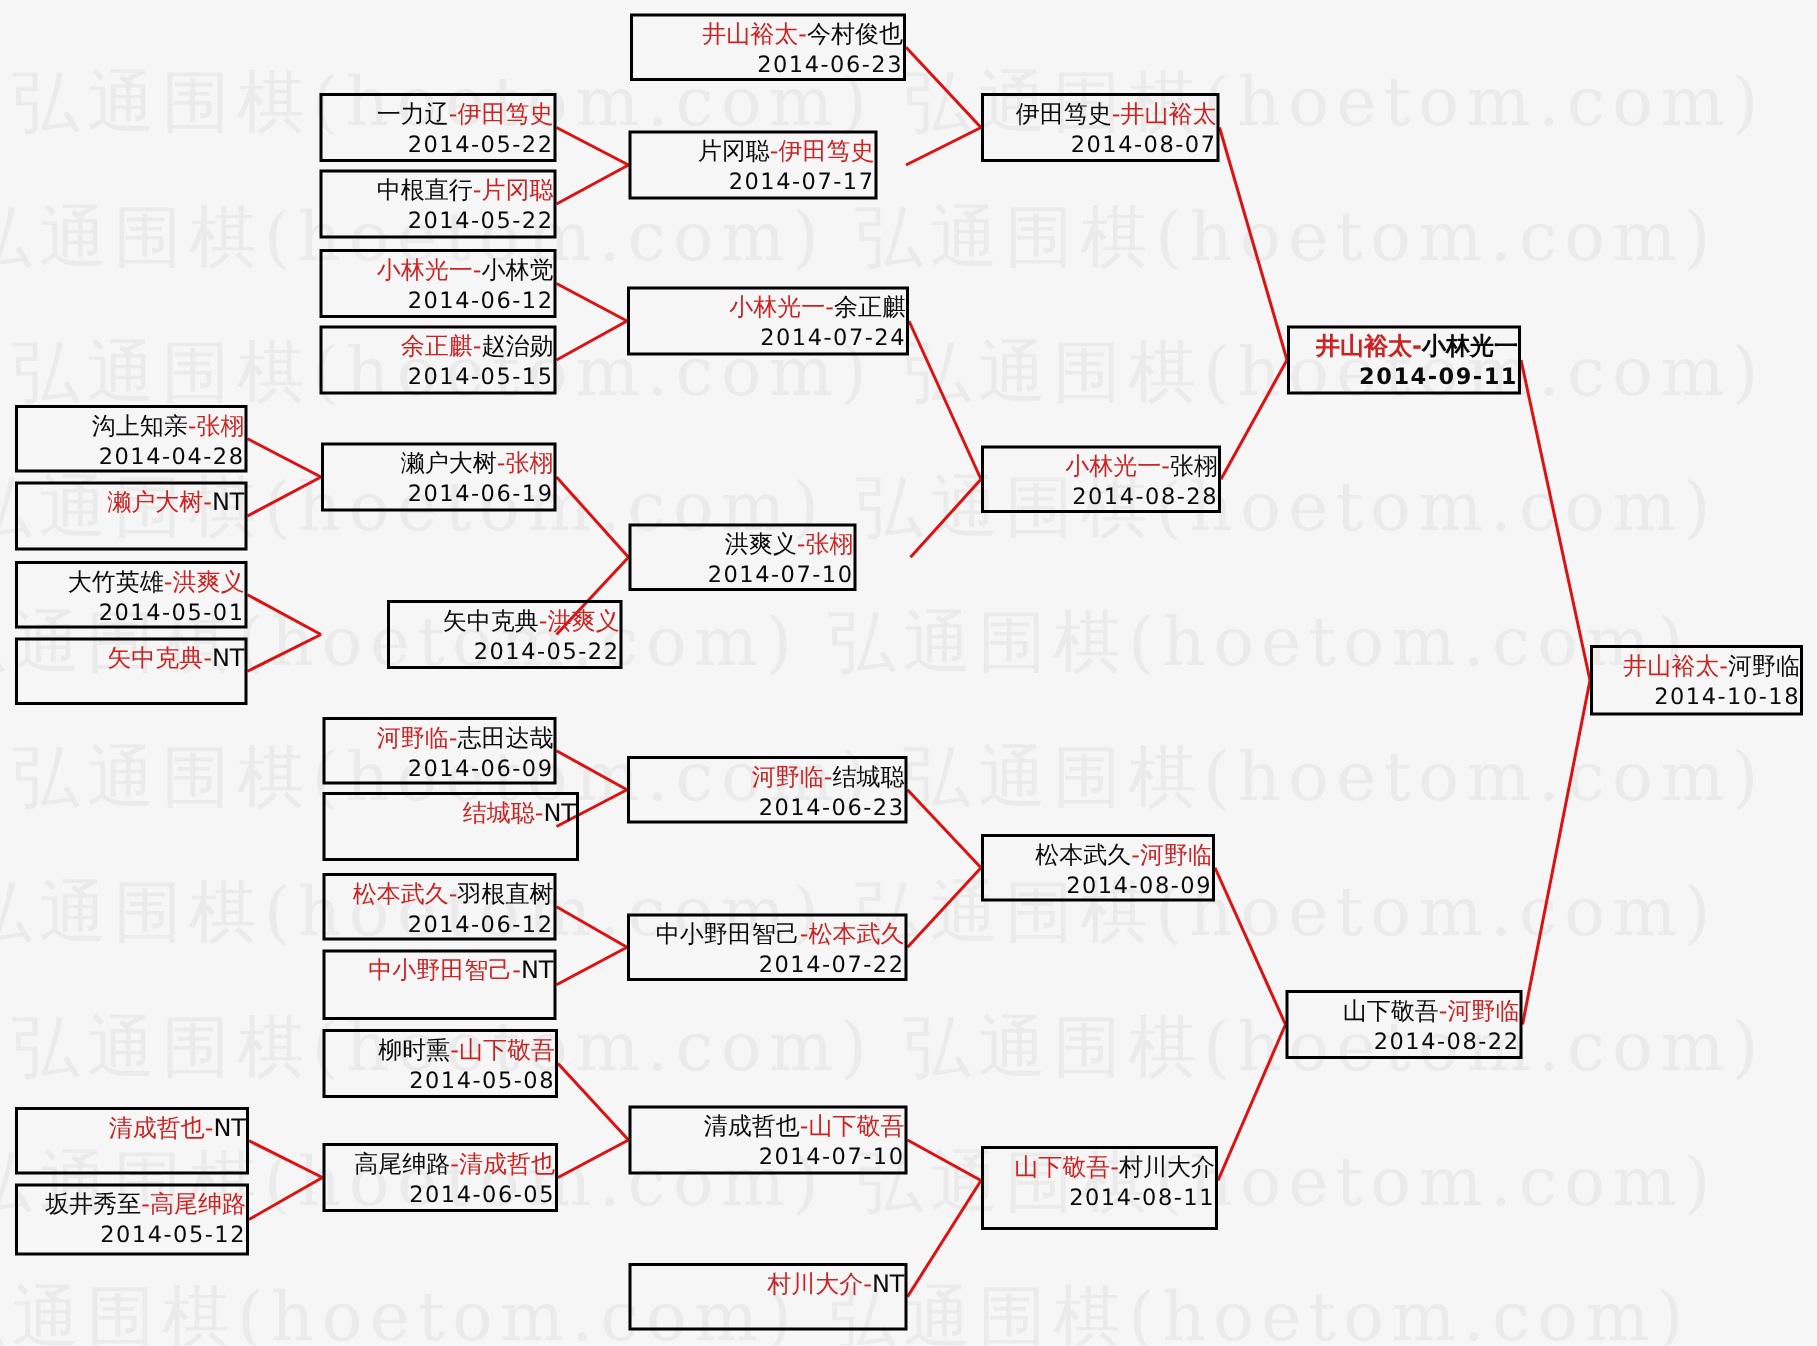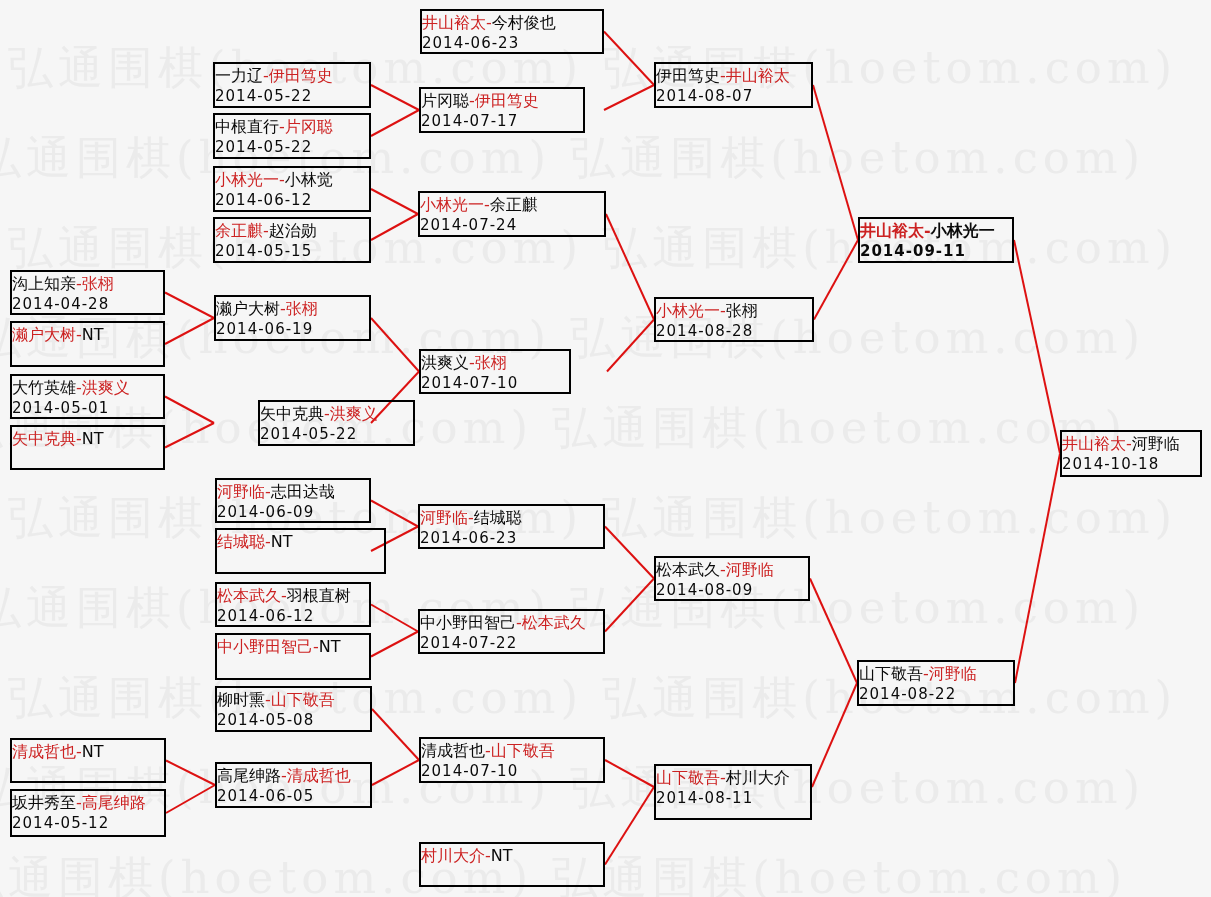--- a/index.html
+++ b/index.html
@@ -24,21 +24,21 @@
     user-select: none;
   }
   #lines {
     position: absolute;
     left: 0; top: 0;
     z-index: 1;
   }
   .match {
     position: absolute;
     border: 2px solid #000000;
-    text-align: left;
+    text-align: right;
     z-index: 2;
     padding-top: 1px;
     font-size: 16px;
     line-height: 21px;
     cursor: pointer;
     background: transparent;
   }
   .names { white-space: nowrap; }
   .date { font-size: 15px; letter-spacing: 1px; }
 </style>

